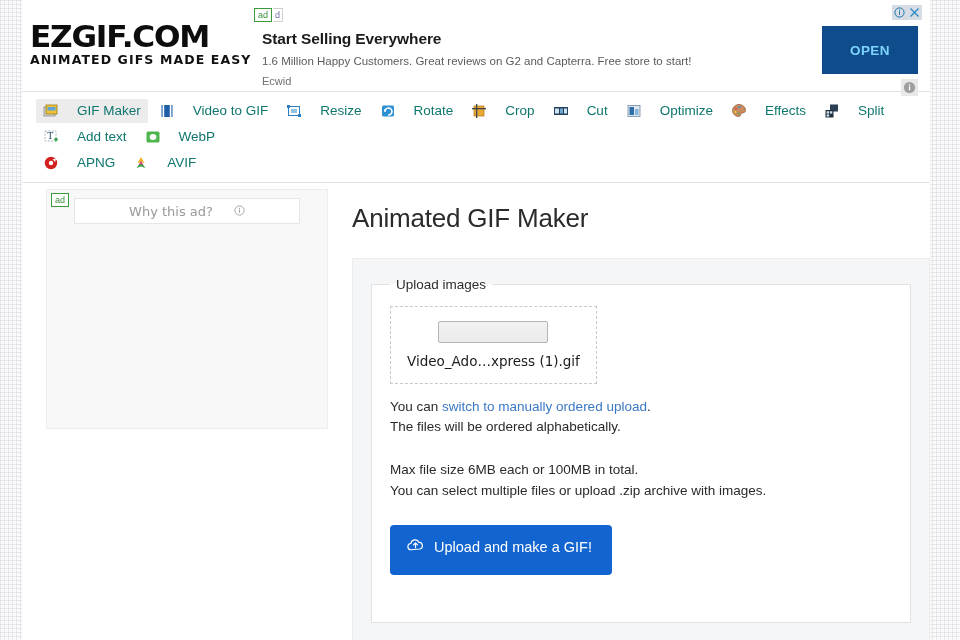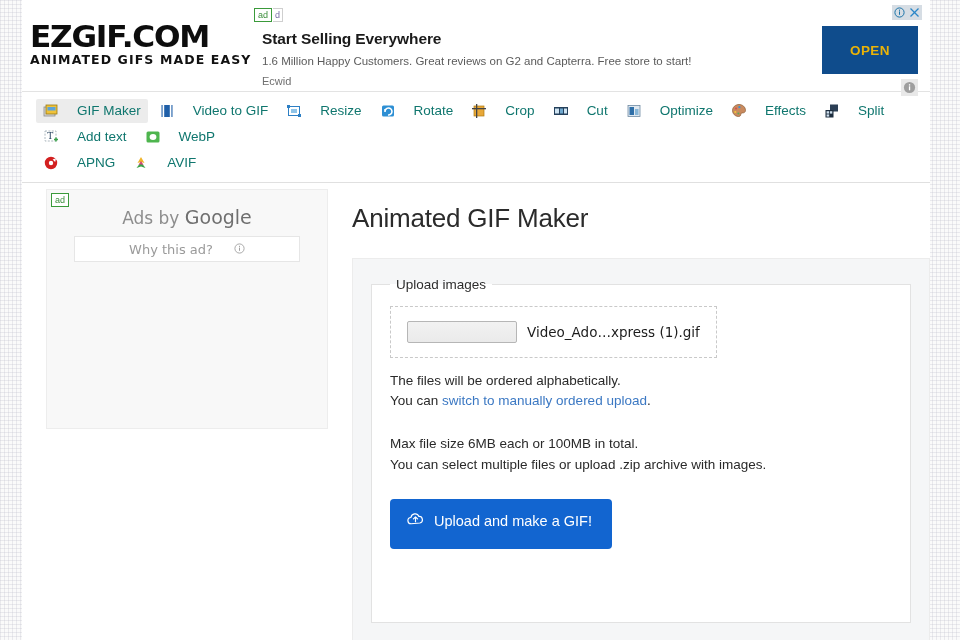--- a/index.html
+++ b/index.html
@@ -95,21 +95,21 @@
   }
   .ad-src {
     position: absolute; left: 240px; top: 75px;
     font-size: 11px;
     color: #6f6f6f;
   }
   .ad-open {
     position: absolute; right: 12px; top: 26px;
     width: 96px; height: 48px;
     background: #0f4c8c;
-    color: #eab308;
+    color: #7dd3fc;
     font-size: 13.5px;
     font-weight: bold;
     letter-spacing: .4px;
     display: flex; align-items: center; justify-content: center;
     border: none;
     cursor: pointer;
   }
   .ad-ctrls {
     position: absolute; right: 8px; top: 5px;
     display: flex; gap: 0px;
@@ -253,20 +253,21 @@
     margin: 14px 0 10px 0;
   }
   .filebox {
     border: 1px dashed #c9c9c9;
     padding: 14px 16px;
     display: inline-flex;
     align-items: center;
     gap: 10px;
     background: #fff;
     cursor: pointer;
+    flex-direction: column;
   }
   .filebtn {
     width: 110px; height: 22px;
     background: linear-gradient(#f2f2f2,#eaeaea);
     border: 1px solid #b6b6b6;
     border-radius: 2px;
     cursor: pointer;
   }
   .filename {
     font-size: 13.5px;
@@ -502,23 +503,20 @@
         </span>
         <span>AVIF</span>
       </a>
     </div>
   </nav>
 
   <div class="content">
 
     <aside class="sideads">
       <span class="sideads-badge">ad</span>
-      <div class="sideads-title">
-        <span>Ads by </span><b>Google</b>
-      </div>
       <button class="sideads-btn2">
         <span>Why this ad?</span>
         <span>
           <svg width="11" height="11" viewBox="0 0 11 11">
               <circle cx="5.5" cy="5.5" r="4.6" fill="none" stroke="#a0a0a0" stroke-width=".9"></circle>
               <rect x="5" y="4.6" width="1" height="3.2" fill="#a0a0a0"></rect>
               <rect x="5" y="2.8" width="1" height="1.1" fill="#a0a0a0"></rect>
             </svg>
         </span>
       </button>
@@ -531,22 +529,22 @@
         <fieldset class="upload">
           <legend>Upload images</legend>
 
 
           <div class="filebox">
             <button class="filebtn"></button>
             <span class="filename">Video_Ado…xpress (1).gif</span>
           </div>
 
           <div class="note">
+            <div><span>You can </span><a>switch to manually ordered upload</a><span>.</span></div>
             <div>The files will be ordered alphabetically.</div>
-            <div><span>You can </span><a>switch to manually ordered upload</a><span>.</span></div>
           </div>
 
           <div class="note2">
             <div>Max file size 6MB each or 100MB in total.</div>
             <div>You can select multiple files or upload .zip archive with images.</div>
           </div>
 
           <button class="uploadbtn">
             <span>
               <svg width="19" height="19" viewBox="0 0 20 20">

